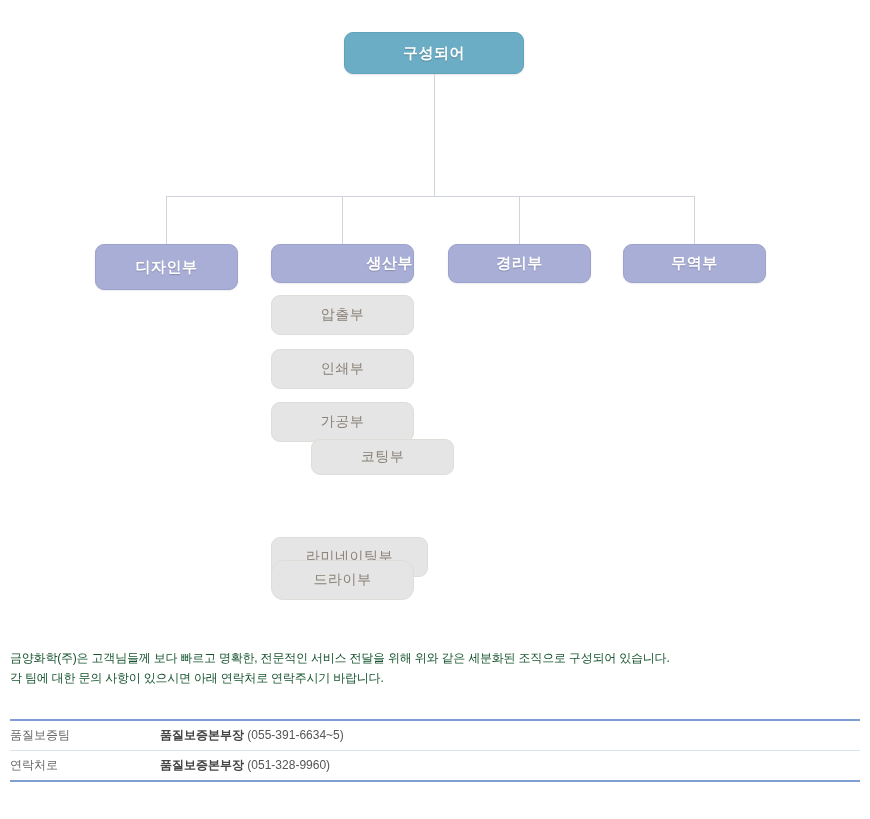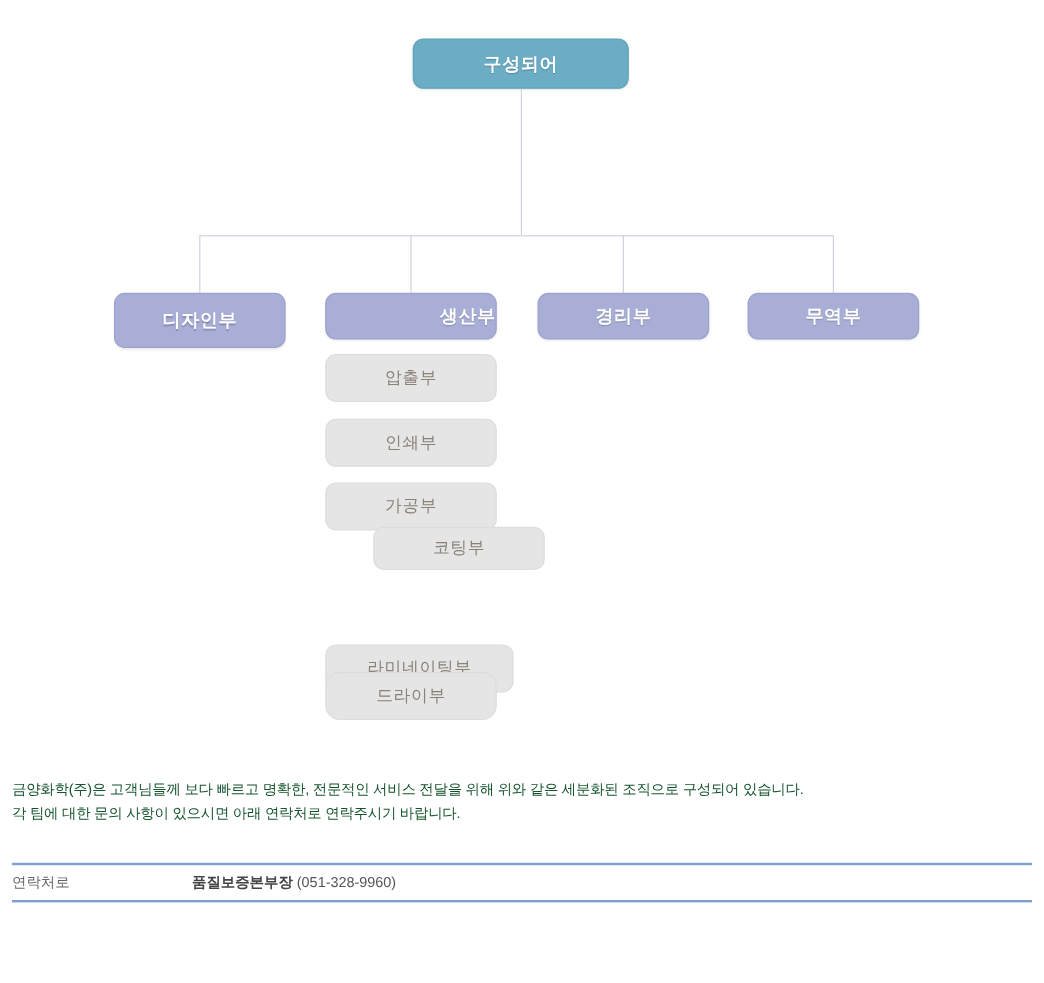--- a/index.html
+++ b/index.html
@@ -177,17 +177,21 @@
 </div>
 
 <div id="description">
   <p>금양화학(주)은 고객님들께 보다 빠르고 명확한, 전문적인 서비스 전달을 위해 위와 같은 세분화된 조직으로 구성되어 있습니다.</p>
   <p>각 팀에 대한 문의 사항이 있으시면 아래 연락처로 연락주시기 바랍니다.</p>
 </div>
 
 <table id="contact-table">
   <tbody>
     <tr>
+      <td class="col-team">품질보증팀</td>
+      <td class="col-contact"><span class="contact-role">품질보증본부장</span> <span class="contact-phone">(055-391-6634~5)</span></td>
+    </tr>
+    <tr>
       <td class="col-team">연락처로</td>
       <td class="col-contact"><span class="contact-role">품질보증본부장</span> <span class="contact-phone">(051-328-9960)</span></td>
     </tr>
   </tbody>
 </table>
 
 </body></html>

